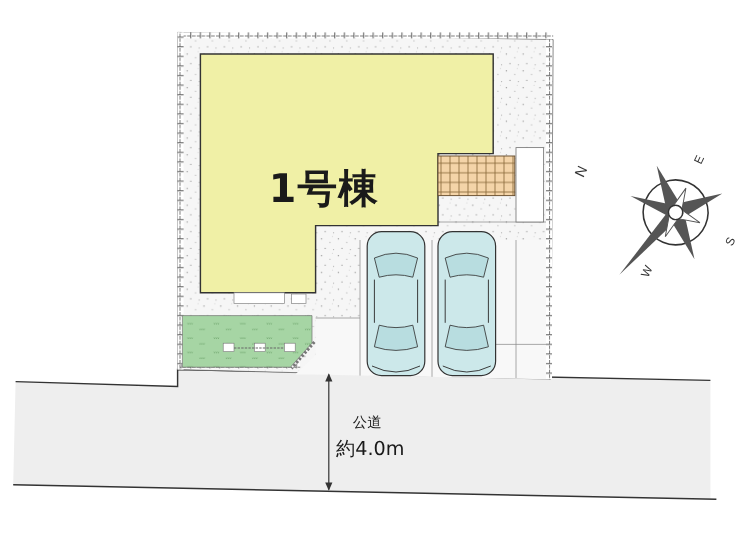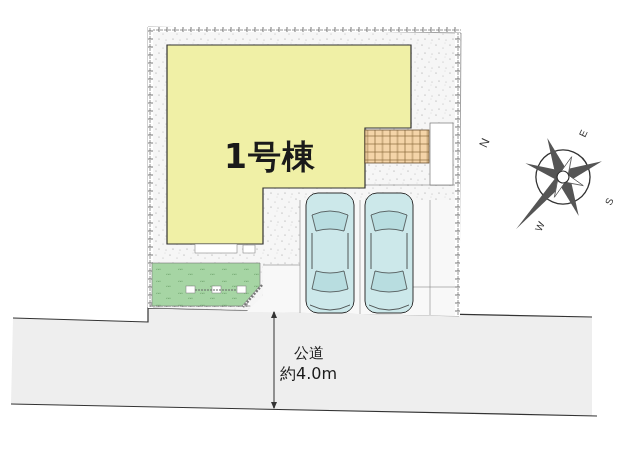--- a/index.html
+++ b/index.html
@@ -1,21 +1,21 @@
 <!DOCTYPE html>
 <html><head>
 <meta charset="utf-8">
 <style>
   html, body { margin: 0; padding: 0; background: #ffffff; }
   body { width: 620px; height: 465px; position: relative; overflow: hidden;
          font-family: "DejaVu Sans", "Liberation Sans", sans-serif; }
   #plan { position: absolute; left: 0; top: 0; }
   .lbl { position: absolute; color: #1a1a1a; white-space: nowrap; }
   .bldg-label { left: 224px; top: 108px; font-size: 33px; font-weight: bold; letter-spacing: 1px; margin-top: 27px; }
-  .road-name { left: 294px; top: 344px; font-size: 15px; }
+  .road-name { left: 294px; top: 344px; font-size: 12px; }
   .road-width { left: 280px; top: 364px; font-size: 16px; }
   .cmp { position: absolute; font-size: 10px; color: #333; font-family: "Liberation Sans", sans-serif; }
 </style>
 </head>
 <body>
 
 <svg id="plan" width="620" height="465" viewBox="0 0 620 465">
   <defs>
     <pattern id="gravel" width="14" height="14" patternUnits="userSpaceOnUse">
       <rect width="14" height="14" fill="#f6f6f6"></rect>

